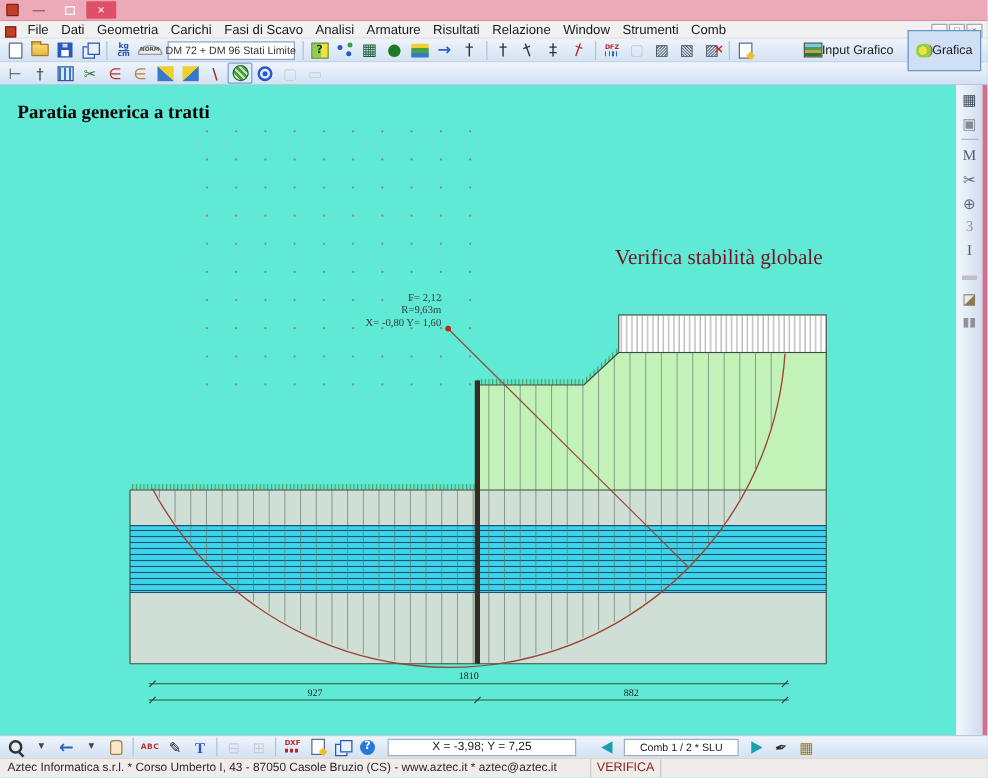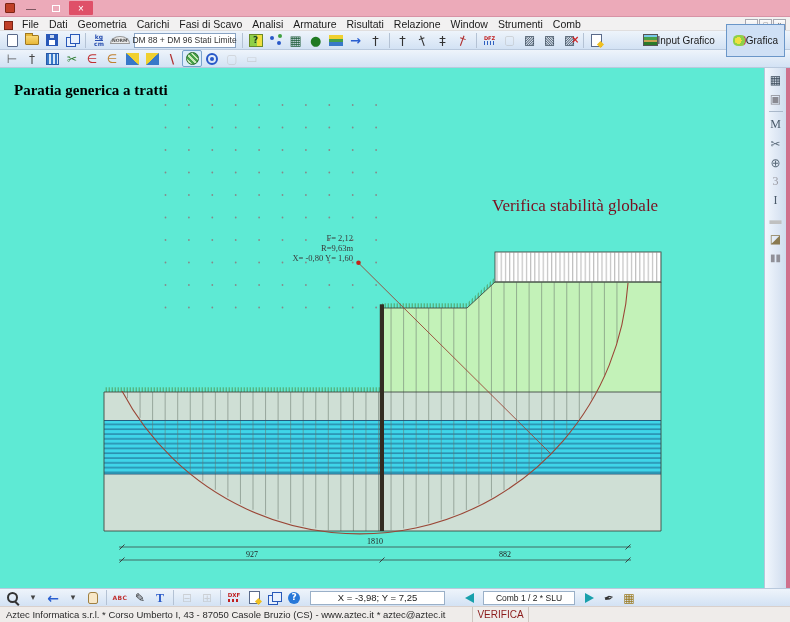--- a/index.html
+++ b/index.html
@@ -89,21 +89,21 @@
   .sbtn{width:18px;height:17px;display:flex;align-items:center;justify-content:center;font-size:11px}
   .ssep{width:14px;height:1px;background:#aab8ca;margin:2px 0}
   .frame-edge{width:4px;background:#d0708c}
   .draw-title{position:absolute;left:14px;top:14px;font:bold 15px "Liberation Serif",serif;color:#000}
   .global-title{position:absolute;left:492px;top:128px;font:17px "Liberation Serif",serif;color:#7a1020}
   .ann{font:8.5px "Liberation Serif",serif;fill:#3a3a3a}
   .dim{font:8px "Liberation Serif",serif;fill:#222}
 
   
   .bottombar{height:18px;background:linear-gradient(#eef4fb,#d3e2f4);display:flex;align-items:center;padding:0 3px;border-top:1px solid #b9c9dd}
-  .coordbox{width:135px;height:14px;background:#fff;border:1px solid #9ab0c8;font-size:9.5px;color:#222;display:flex;align-items:center;justify-content:center;margin-left:6px;white-space:nowrap}
+  .coordbox{width:151px;height:14px;background:#fff;border:1px solid #9ab0c8;font-size:9.5px;color:#222;display:flex;align-items:center;justify-content:center;margin-left:6px;white-space:nowrap}
   .bspacer{width:14px}
   .combobox{width:92px;height:14px;background:#fff;border:1px solid #9ab0c8;font-size:8.5px;color:#222;display:flex;align-items:center;justify-content:center;margin:0 4px;white-space:nowrap}
 
   
   .statusbar{height:16px;background:#efecea;display:flex;align-items:center;font-size:9.5px;color:#2a2a2a;border-top:1px solid #d8d0cc}
   .scell{height:100%;display:flex;align-items:center;padding:0 6px;border-right:1px solid #cfc6c0;white-space:nowrap;overflow:hidden}
   .scell.company{width:473px}
   .scell.verifica{width:56px;justify-content:center;color:#8b1a1a;font-weight:normal;font-size:10px}
   .scell.rest{flex:1;border-right:none}
 </style>
@@ -161,21 +161,21 @@
       <div class="tsep"></div>
       <div class="tbtn">
         <span class="ic ic-kgcm">
           <span class="us">kg</span>
           <span>cm</span>
         </span>
       </div>
       <div class="tbtn">
         <span class="ic ic-norm">NORM</span>
       </div>
-      <div class="normbox">DM 88 + DM 96 Stati Limite</div>
+      <div class="normbox">DM 72 + DM 96 Stati Limite</div>
       <div class="tsep"></div>
       <div class="tbtn">
         <span class="ic ic-wallq">?</span>
       </div>
       <div class="tbtn">
         <span class="ic ic-nodes"></span>
       </div>
       <div class="tbtn">
         <span class="ic ic-glyph" style="color: rgb(30, 92, 56); font-size: 13px;">▦</span>
       </div>

